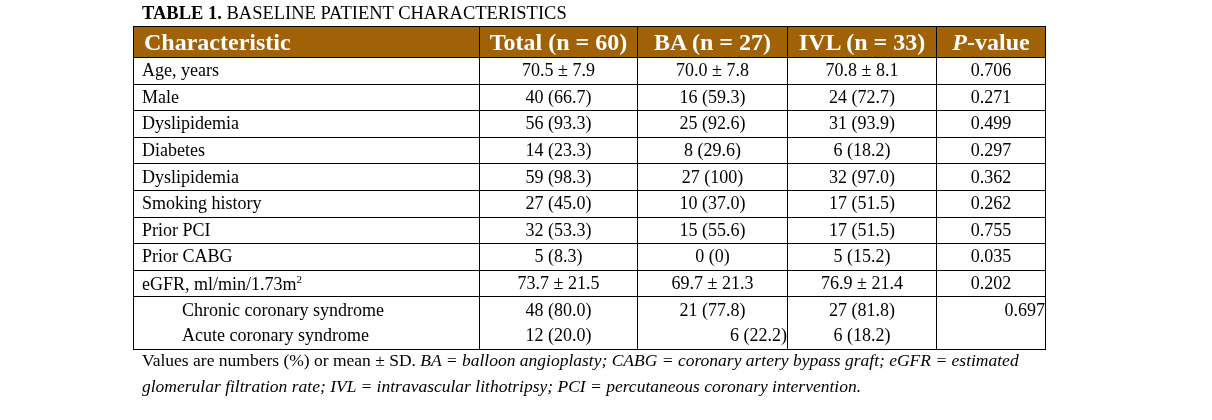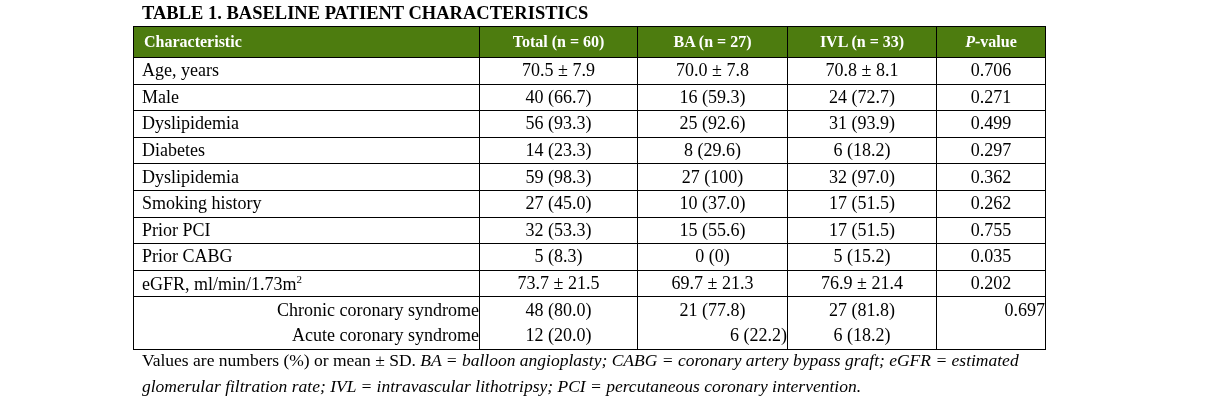--- a/index.html
+++ b/index.html
@@ -25,43 +25,43 @@
     left: 142px;
     top: 2px;
     font-size: 18.5px;
     line-height: 22px;
     white-space: nowrap;
   }
   .table-caption .caption-label {
     font-weight: bold;
   }
   .table-caption .caption-title {
-    font-weight: bold;
+    font-weight: normal;
     margin-top: 24px;
   }
   table.data {
     position: absolute;
     left: 133px;
     top: 26px;
     width: 912px;
     border-collapse: collapse;
     font-size: 18px;
     table-layout: fixed;
   }
   table.data th, table.data td {
     border: 1px solid #000000;
     padding: 0;
     vertical-align: middle;
   }
   thead th {
-    background: #4d7c0f;
+    background: #a16207;
     color: #ffffff;
     font-weight: bold;
     height: 30px;
-    font-size: 16px;
+    font-size: 24px;
     border-color: #c00000;
   }
   thead th.hcol0 {
     text-align: left;
     padding-left: 10px;
   }
   thead th.hcol {
     text-align: center;
   }
   thead th .pval-italic {
@@ -77,21 +77,20 @@
     padding-left: 8px;
   }
   tbody td.c {
     text-align: center;
   }
   tbody tr.section-head td.c0 {
     padding-left: 8px;
   }
   tbody tr.indent td.c0 {
     padding-left: 48px;
-    text-align: right;
   }
   
   col.w0 { width: 346px; }
   col.w1 { width: 158px; }
   col.w2 { width: 150px; }
   col.w3 { width: 149px; }
   col.w4 { width: 109px; }
 
   .footnote {
     position: absolute;

